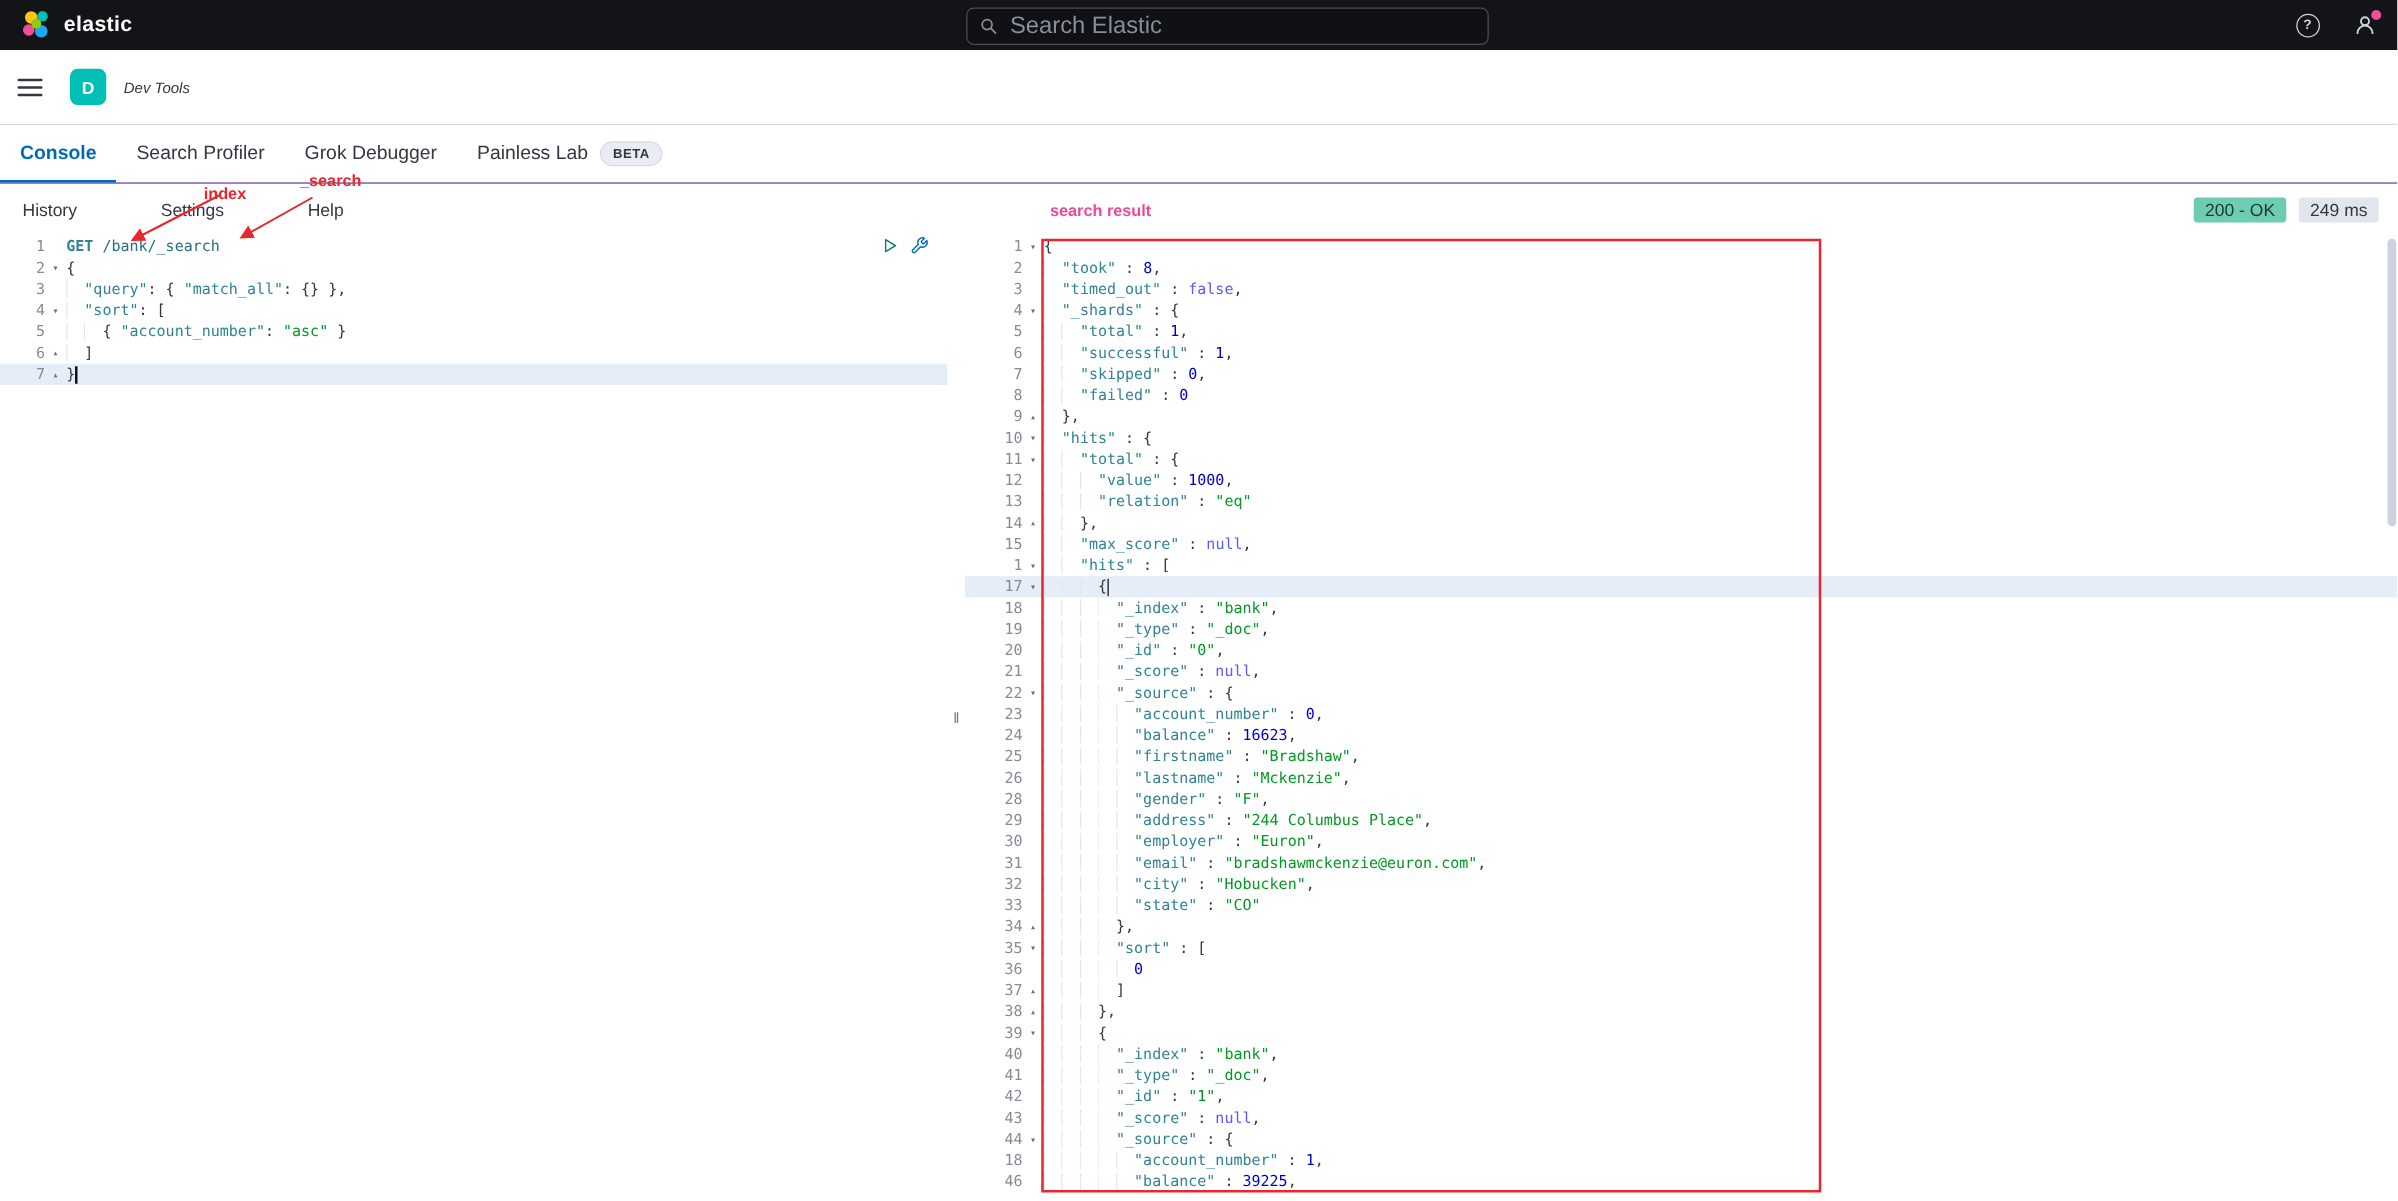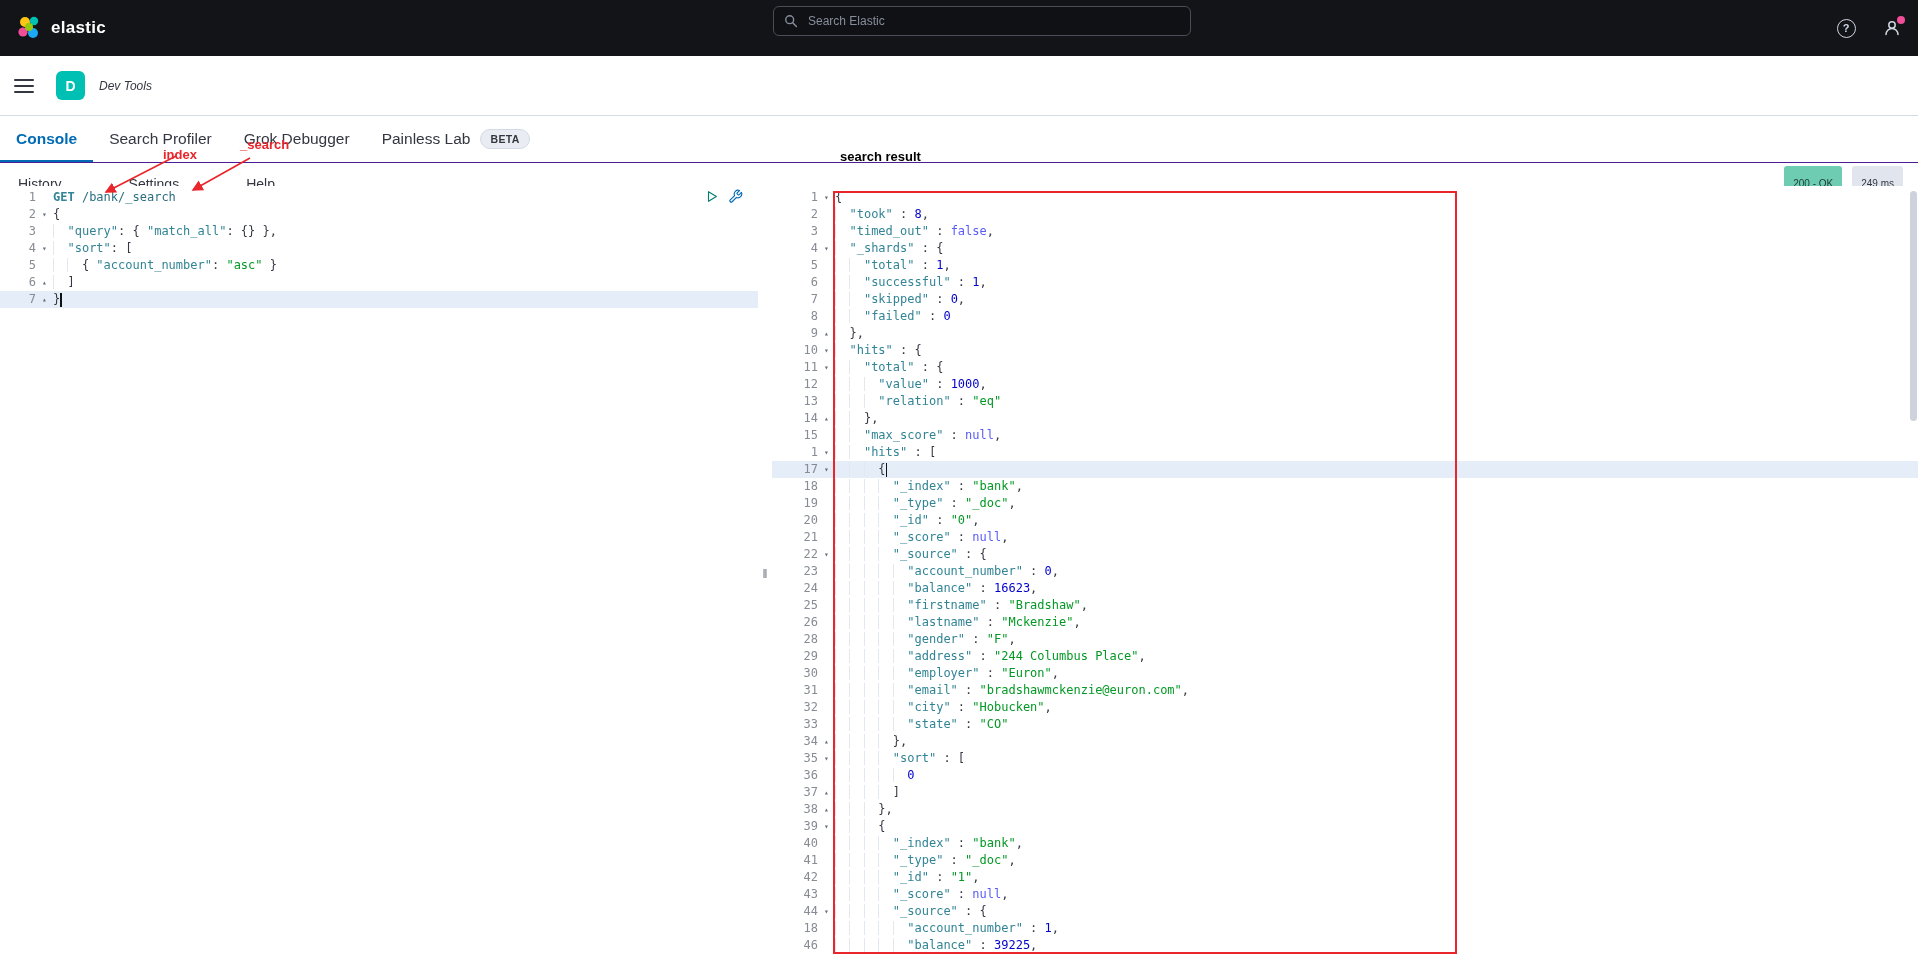--- a/index.html
+++ b/index.html
@@ -1,25 +1,25 @@
 <!DOCTYPE html>
 <html><head>
 <meta charset="utf-8">
 <style>
   html,body{margin:0;padding:0}
   body{width:1918px;height:961px;position:relative;overflow:hidden;background:#fff;
        font-family:"Liberation Sans","DejaVu Sans",sans-serif;color:#343741;}
 
   
-  .topbar{height:56px;background:#131418;display:flex;align-items:center;position:relative;padding:0 16px;}
+  .topbar{height:40px;background:#131418;display:flex;align-items:center;position:relative;padding:0 16px;}
   .brand{display:flex;align-items:center;gap:9px;cursor:pointer;}
   .brand-name{color:#fff;font-size:17px;font-weight:600;letter-spacing:.3px;}
   .search-wrap{position:absolute;left:773px;top:6px;width:396px;height:28px;border:1px solid #4a4d56;
                border-radius:6px;display:flex;align-items:center;padding:0 10px;gap:8px;background:#101115;}
-  .search-wrap input{flex:1;background:transparent;border:none;outline:none;color:#dfe5ef;font-size:12px;font-family:inherit;}
+  .search-wrap input{flex:1;background:transparent;border:none;outline:none;color:#dfe5ef;font-size:19px;font-family:inherit;}
   .search-wrap input::placeholder{color:#878e9c;}
   .topbar-icons{margin-left:auto;display:flex;align-items:center;gap:26px;}
   .icon-btn{position:relative;width:20px;height:20px;display:flex;align-items:center;justify-content:center;cursor:pointer;}
   .help-circle{width:17px;height:17px;border:1.5px solid #cfd6e2;border-radius:50%;color:#cfd6e2;
                font-size:11px;font-weight:700;display:flex;align-items:center;justify-content:center;}
   .notif-dot{position:absolute;top:-2px;right:-3px;width:8px;height:8px;border-radius:50%;background:#F04E98;}
 
   
   .navbar{height:59px;border-bottom:1px solid #D3DAE6;display:flex;align-items:center;padding:0 14px;background:#fff;}
   .hamburger{width:20px;height:14px;display:flex;flex-direction:column;justify-content:space-between;cursor:pointer;margin-right:22px;}
@@ -32,21 +32,21 @@
   .tabbar{height:46px;border-bottom:1px solid #4c1d95;display:flex;align-items:stretch;background:#fff;}
   .tab{display:flex;align-items:center;gap:10px;padding:0 16px;font-size:15.5px;color:#343741;cursor:pointer;}
   .tab.active{color:#006BB4;font-weight:600;box-shadow:inset 0 -2px 0 #006BB4;}
   .beta-badge{font-size:10.5px;font-weight:700;letter-spacing:.4px;background:#E9EDF3;border:1px solid #D3DAE6;
               border-radius:11px;padding:3px 9px;color:#343741;}
 
   
   .console-toolbar{height:41px;display:flex;align-items:center;padding:0 15px 0 18px;background:#fff;}
   .menu-item{font-size:14px;color:#343741;margin-right:26px;cursor:pointer;}
   .toolbar-right{margin-left:auto;display:flex;gap:10px;align-items:center;}
-  .badge{height:35px;display:flex;align-items:center;padding:0 9px;border-radius:3px;font-size:10px;white-space:nowrap;}
+  .badge{height:20px;display:flex;align-items:center;padding:0 9px;border-radius:3px;font-size:14px;white-space:nowrap;}
   .badge.success{background:#6DCCB1;color:#1d3a31;}
   .badge.default{background:#E0E5EE;color:#343741;}
 
   
   .editors{position:absolute;top:186px;left:0;right:0;bottom:0;background:#fff;}
   .pane{position:absolute;top:0;bottom:0;overflow:hidden;background:#fff;}
   .pane.left{left:0;width:758px;}
   .pane.right{left:772px;right:0;}
   .lines{padding-top:3px;}
   .code-line{display:flex;height:17px;line-height:17px;font-family:"DejaVu Sans Mono","Liberation Mono",monospace;
@@ -442,14 +442,14 @@
       <marker id="arrowhead" markerWidth="8" markerHeight="8" refX="6" refY="3.5" orient="auto">
         <path d="M0,0 L7,3.5 L0,7 Z" fill="#E8262B"></path>
       </marker>
     </defs>
   <line x1="176" y1="156" x2="106" y2="192" stroke="#E8262B" stroke-width="1.6" marker-end="url(#arrowhead)"></line>
       <line x1="250" y1="158" x2="193" y2="190" stroke="#E8262B" stroke-width="1.6" marker-end="url(#arrowhead)"></line>
     </svg>
   <div class="ann-box" style="left: 833px; top: 191px; width: 620px; height: 759px; border-color: rgb(232, 38, 43);"></div>
 <div class="ann-label" style="left: 163px; top: 147px; color: rgb(232, 38, 43);">index</div>
     <div class="ann-label" style="left: 240px; top: 137px; color: rgb(232, 38, 43);">_search</div>
-    <div class="ann-label" style="left: 840px; top: 149px; color: #000000;">search result</div>
+    <div class="ann-label" style="left: 840px; top: 161px; color: #ec4899;">search result</div>
   </div>
 
 </body></html>

